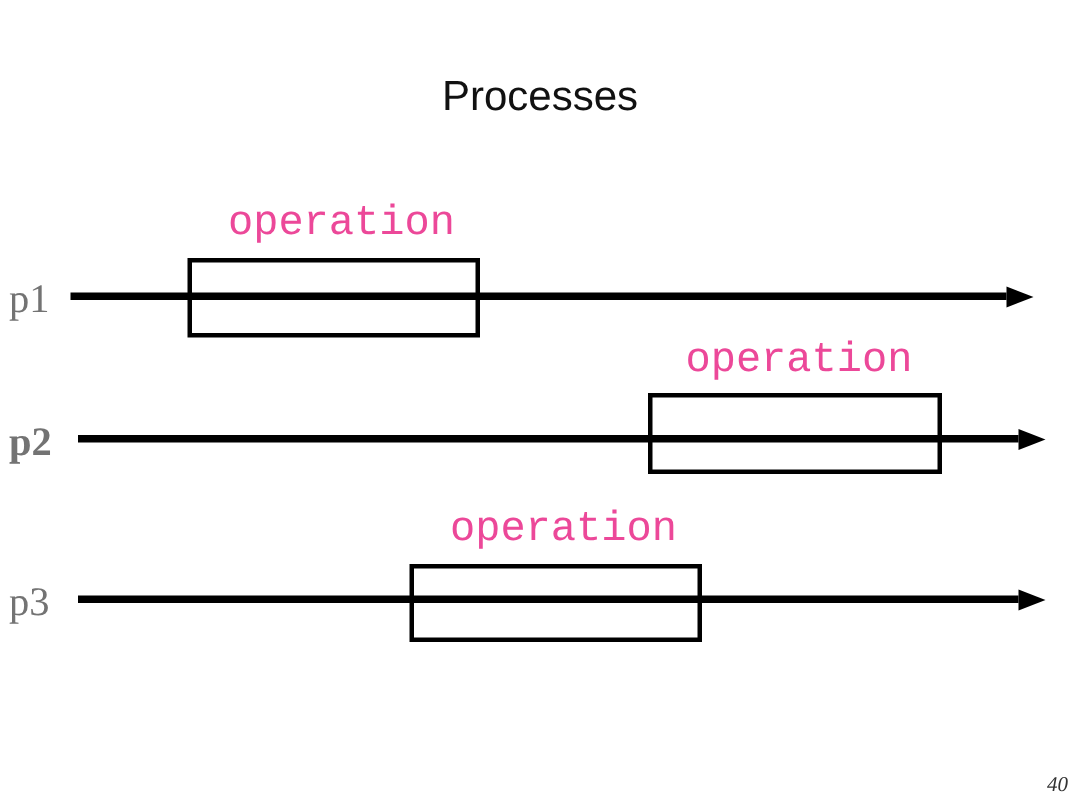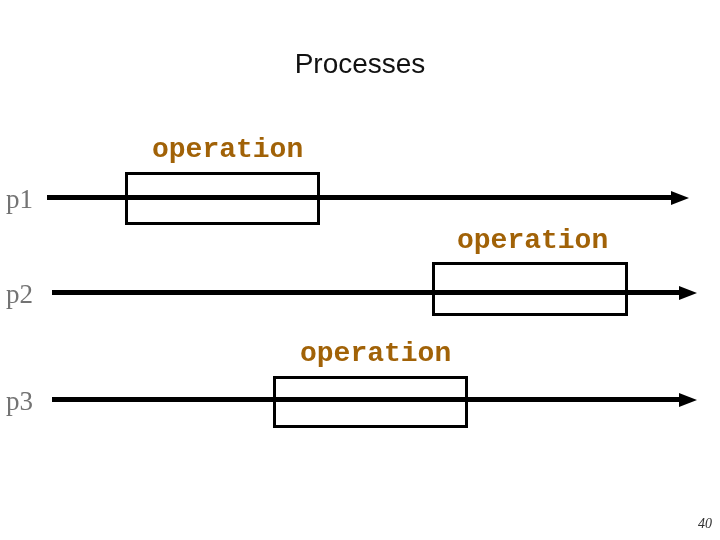--- a/index.html
+++ b/index.html
@@ -34,22 +34,22 @@
     font-family: "Liberation Serif", "DejaVu Serif", serif;
     font-size: 27px;
     font-weight: 400;
     color: #737373;
     line-height: 1.2;
   }
   .op-label {
     position: absolute;
     font-family: "Liberation Mono", "DejaVu Sans Mono", monospace;
     font-size: 28px;
-    font-weight: 700;
-    color: #a16207;
+    font-weight: 400;
+    color: #ec4899;
     line-height: 1;
     white-space: nowrap;
   }
   .timeline {
     position: absolute;
     height: 5px;
     background: #000000;
   }
   .arrowhead {
     position: absolute;
@@ -67,21 +67,21 @@
     border: 3px solid #000000;
     background: transparent;
     box-sizing: border-box;
   }
   
   .pl1 { top: 183px; }
   .t1  { left: 47px; top: 195px; width: 624px; }
   .b1  { left: 125px; top: 172px; width: 195px; height: 53px; }
   .o1  { left: 152px; top: 136px; }
   
-  .pl2 { top: 278px; }
+  .pl2 { top: 278px; font-weight: bold; }
   .t2  { left: 52px; top: 290px; width: 627px; }
   .b2  { left: 432px; top: 262px; width: 196px; height: 54px; }
   .o2  { left: 457px; top: 227px; }
   
   .pl3 { top: 385px; }
   .t3  { left: 52px; top: 397px; width: 627px; }
   .b3  { left: 273px; top: 376px; width: 195px; height: 52px; }
   .o3  { left: 300px; top: 340px; }
   .page-number {
     position: absolute;

